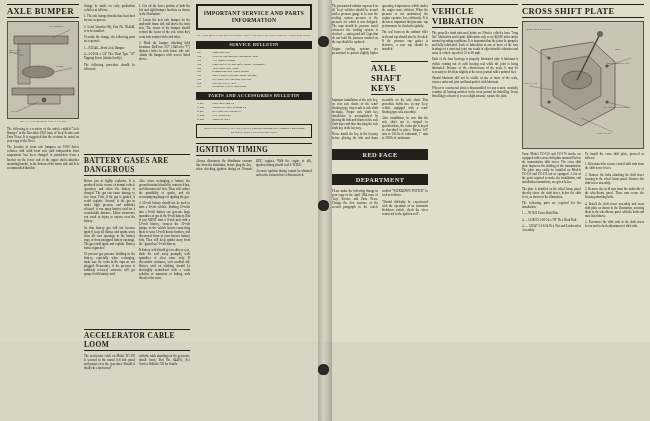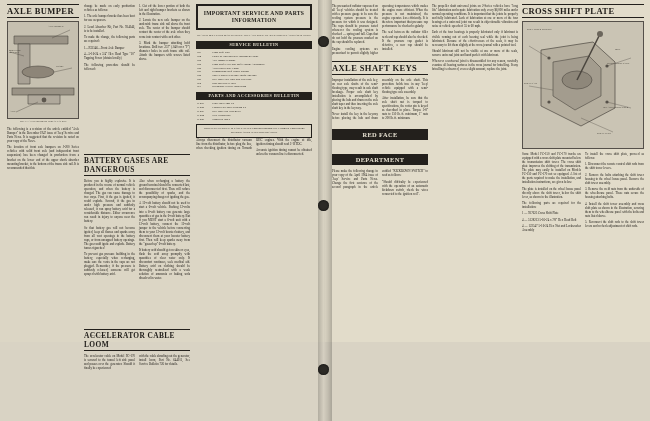--- a/index.html
+++ b/index.html
@@ -239,50 +239,52 @@
           </tr>
         <tr>
             <td class="num">D-245</td>
             <td>Numerical Index</td>
           </tr>
       </tbody>
     </table>
 
     <div class="stamp">Used 'JEEP' SERVICE &amp; PARTS NEWS Published monthly by Technical Publications Section KAISER Jeep CORPORATION</div>
 
+    <div class="hd small" style="margin-top:5px;">IGNITION TIMING</div>
     <div class="body two">
       <p>Always disconnect the distributor vacuum line from the distributor, before plug the line, when checking ignition timing on Tornado OHC engines. With the engine at idle, ignition timing should read 5° BTDC.</p>
       <p>Accurate ignition timing cannot be obtained unless the vacuum line is disconnected.</p>
     </div>
   </div>
 
   <div class="col" id="col-d">
     <div class="body two">
       <p>The pressurized radiator caps used on all 'Jeep' vehicles should be treated with a pressure gauge to be sure the cooling system pressure is the pressure for which it was designed. The caps should be pressure tested whenever the cooling system is checked — spring and fall. Caps that do not hold the pressure marked on the cap should be replaced.</p>
       <p>Engine cooling systems are pressurized to permit slightly higher operating temperatures which makes the engine more efficient. When the pressure is not maintained, the engine operates less efficiently. It is therefore important that pressure cap performance be checked regularly.</p>
       <p>The seal between the radiator filler neck and cap should also be checked. If the pressure cap gasket is defective, a new cap should be installed.</p>
     </div>
 
-    <div class="hd" style="margin-top:6px;">AXLE SHAFT KEYS</div>
+    <div class="hd" style="margin-top:6px;margin-left:39px;">AXLE SHAFT KEYS</div>
     <div class="body two">
       <p>Improper installation of the axle key, on rear axle shafts of the semi-floating type, may result in axle shaft breakage. Proper axle shaft key installation is accomplished by placing the hub and drum on the axle shaft taper and then inserting the axle shaft key in the keyway.</p>
       <p>Never install the key in the keyway before placing the hub and drum assembly on the axle shaft. This procedure holds true in any 'Jeep' vehicle equipped with a semi-floating type axle assembly.</p>
       <p>After installation, be sure that the axle shaft nut is torqued to specifications, the cotter pin is keyed as described in place. Torque 5-8" nuts to 150 lb. ft. minimum, 1" nuts to 200 lb. ft. minimum.</p>
     </div>
 
     <div class="redbar" style="margin-top:8px;">RED FACE</div>
     <div class="redbar" style="margin-top:14px;">DEPARTMENT</div>
 
     <div class="body two" style="margin-top:4px;">
       <p>Please make the following change in your copy of the April 1964 issue of 'Jeep' Service and Parts News. Change the first sentence of the second paragraph in the article entitled "KICKDOWN SWITCH" to read as follows:</p>
       <p>"Should difficulty be experienced with the operation of an automatic kickdown switch, check the wires connected to the ignition coil".</p>
     </div>
   </div>
 
   <div class="col" id="col-e">
+    <div class="hd">VEHICLE VIBRATION</div>
     <div class="body">
       <p>The propeller shaft universal joints on 2-Series vehicles have "long life" lubrication and require lubrication only every $6,000 miles under normal operating conditions. It is important that the joints be properly and fully lubricated. Lack of lubrication at one or more of the four bearings of a universal joint can result in objectionable vibration and noise at vehicle speeds of 55 to 60 mph.</p>
       <p>Each of the four bearings is properly lubricated only if lubricant is visible coming out of each bearing seal while the joint is being lubricated. Because of the effectiveness of the seals, it may be necessary to lift them slightly at the cross journal with a pointed tool.</p>
       <p>Should lubricant still not be visible at one or more of the seals, remove universal joint and hand pack it with lubricant.</p>
       <p>Wherever a universal joint is disassembled for any reason, carefully examine all bearing surfaces in the cross journal for brinelling. If any brinelling is observed, even a slight amount, replace the joint.</p>
     </div>
   </div>
 
   <div class="col" id="col-f">
     <div class="hd">CROSS SHIFT PLATE</div>

